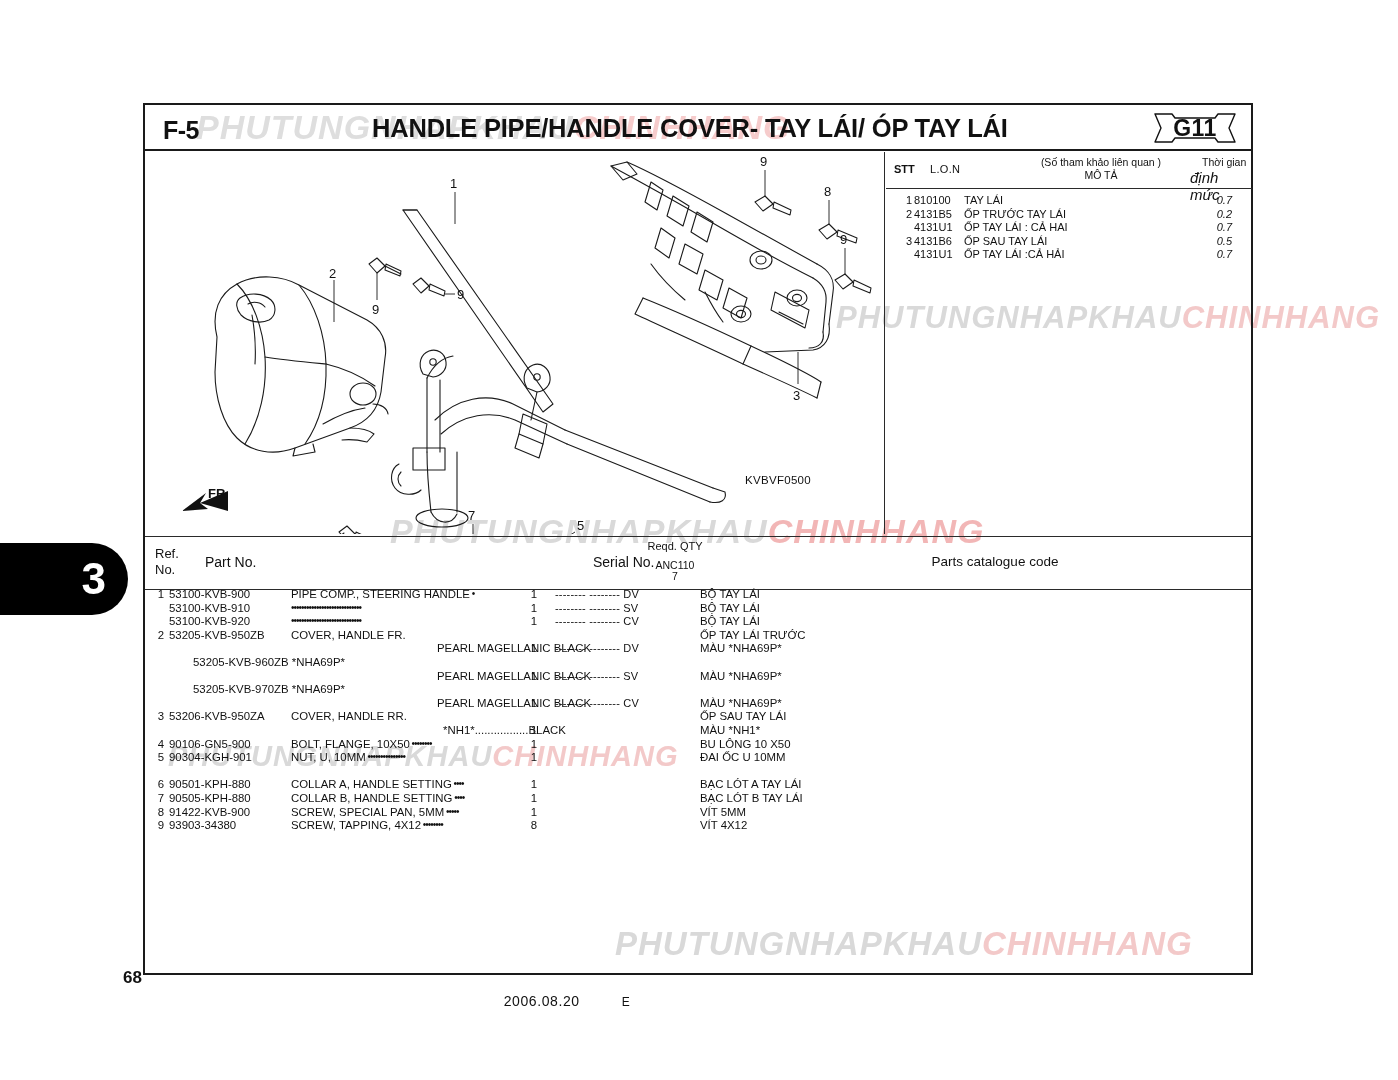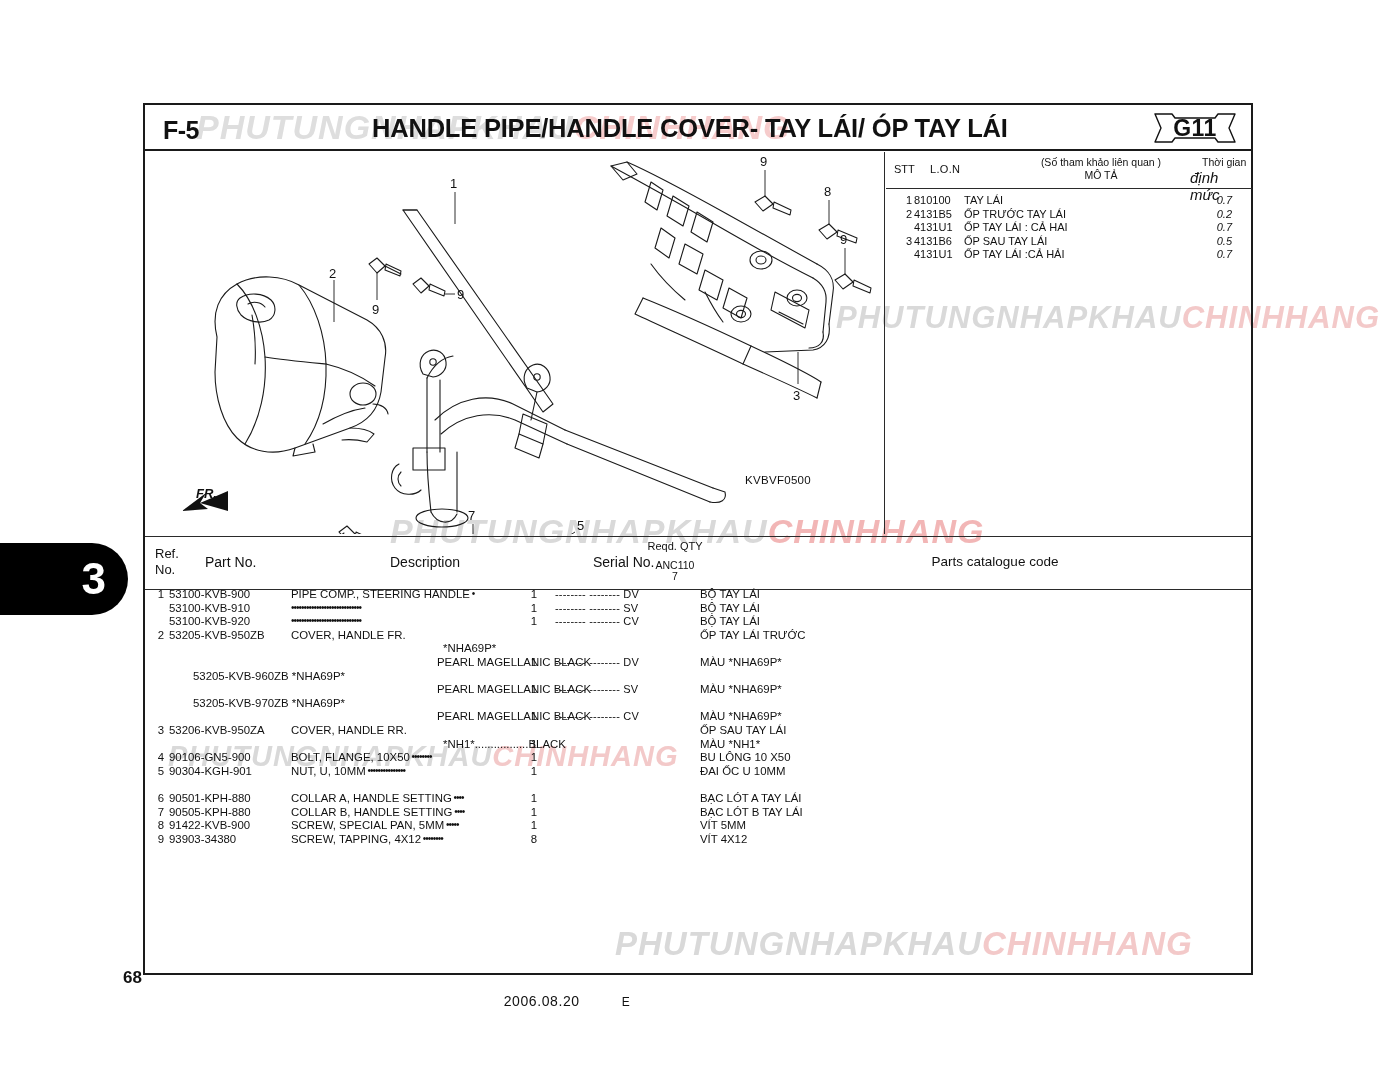--- a/index.html
+++ b/index.html
@@ -45,27 +45,27 @@
   .g11 .lbl{position:absolute;left:0;top:0;width:86px;height:38px;
             display:flex;align-items:center;justify-content:center;
             font-size:23px;font-weight:bold;letter-spacing:0.5px;}
 
   
   .diag-area{position:absolute;left:145px;top:152px;width:739px;height:382px;overflow:hidden;}
   .diag-divider{position:absolute;left:884px;top:152px;width:0;height:382px;
                 border-left:1.5px solid #2a2a2a;}
   .diag-code{position:absolute;left:745px;top:474px;font-size:11.5px;letter-spacing:0.3px;}
   .fr-arrow{position:absolute;left:178px;top:487px;width:56px;height:32px;}
-  .fr-text{position:absolute;left:196px;top:486px;font-size:13px;font-weight:bold;font-style:italic;text-align:right;}
+  .fr-text{position:absolute;left:208px;top:486px;font-size:13px;font-weight:bold;text-align:right;}
 
   
   .lon{position:absolute;left:886px;top:152px;width:366px;height:382px;}
   .lon-head{position:absolute;left:0;top:0;width:366px;height:36px;
             border-bottom:1.2px solid #2a2a2a;}
-  .lon-stt{position:absolute;left:8px;top:11px;font-size:11px;}
+  .lon-stt{position:absolute;left:8px;top:11px;font-size:11px;font-weight:bold;}
   .lon-lon{position:absolute;left:44px;top:11px;font-size:11px;letter-spacing:0.3px;}
   .lon-ref{position:absolute;left:120px;top:4px;width:190px;text-align:center;font-size:10.5px;}
   .lon-mota{position:absolute;left:120px;top:17px;width:190px;text-align:center;font-size:10.5px;}
   .lon-tg1{position:absolute;left:316px;top:4px;font-size:10.5px;}
   .lon-tg2{position:absolute;left:304px;top:17px;font-size:15px;font-style:italic;}
   .lon-rows{position:absolute;left:0;top:42px;width:366px;}
   .lon-row{position:relative;height:13.6px;font-size:11px;}
   .lon-row .c-stt{position:absolute;left:8px;width:18px;text-align:right;}
   .lon-row .c-lon{position:absolute;left:28px;}
   .lon-row .c-desc{position:absolute;left:78px;white-space:nowrap;}
@@ -395,21 +395,20 @@
 
   <div class="sect-tab">
     <div class="n">3</div>
   </div>
 
   <div class="pt">
     <div class="pt-head">
       <div class="h-ref1">Ref.</div>
       <div class="h-ref2">No.</div>
       <div class="h-part">Part  No.</div>
-      <div class="h-desc">Description</div>
       <div class="h-qty">Reqd.  QTY</div>
       <div class="h-qty-model">ANC110</div>
       <div class="h-qty-sub">7</div>
       <div class="h-serial">Serial  No.</div>
       <div class="h-pcc">Parts  catalogue  code</div>
     </div>
     <div class="pt-body" id="pt-body">
         <div class="row">
           <span class="ref">1</span>
           <span class="pno">53100-KVB-900</span>
@@ -438,28 +437,20 @@
           <span class="ref">2</span>
           <span class="pno">53205-KVB-950ZB</span>
           <span class="dsc">COVER,  HANDLE  FR.</span>
           <span class="qty"></span>
           <span class="ser"></span>
           <span class="vn">ỐP TAY LÁI TRƯỚC</span>
         </div>
         <div class="row">
           <span class="ref"></span>
           <span class="pno"></span>
-          <span class="dsc i1">*NHA69P*</span>
-          <span class="qty"></span>
-          <span class="ser"></span>
-          <span class="vn"></span>
-        </div>
-        <div class="row">
-          <span class="ref"></span>
-          <span class="pno"></span>
           <span class="dsc i2">PEARL  MAGELLANIC  BLACK</span>
           <span class="qty">1</span>
           <span class="ser">--------  -------- DV</span>
           <span class="vn">MÀU *NHA69P*</span>
         </div>
         <div class="row">
           <span class="ref"></span>
           <span class="pno ind">53205-KVB-960ZB   *NHA69P*</span>
           <span class="dsc"></span>
           <span class="qty"></span>

